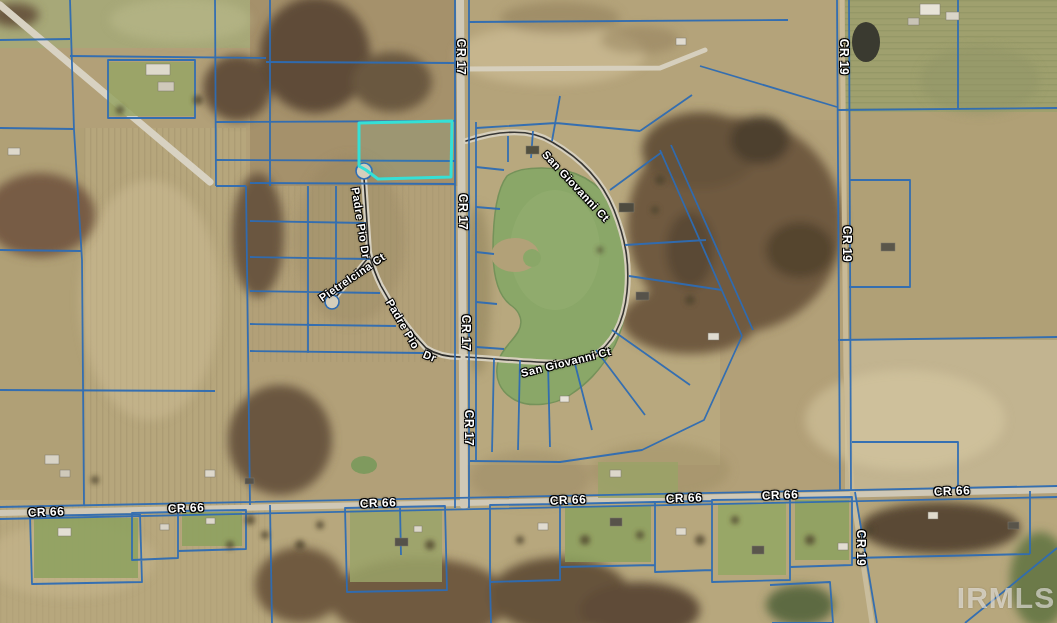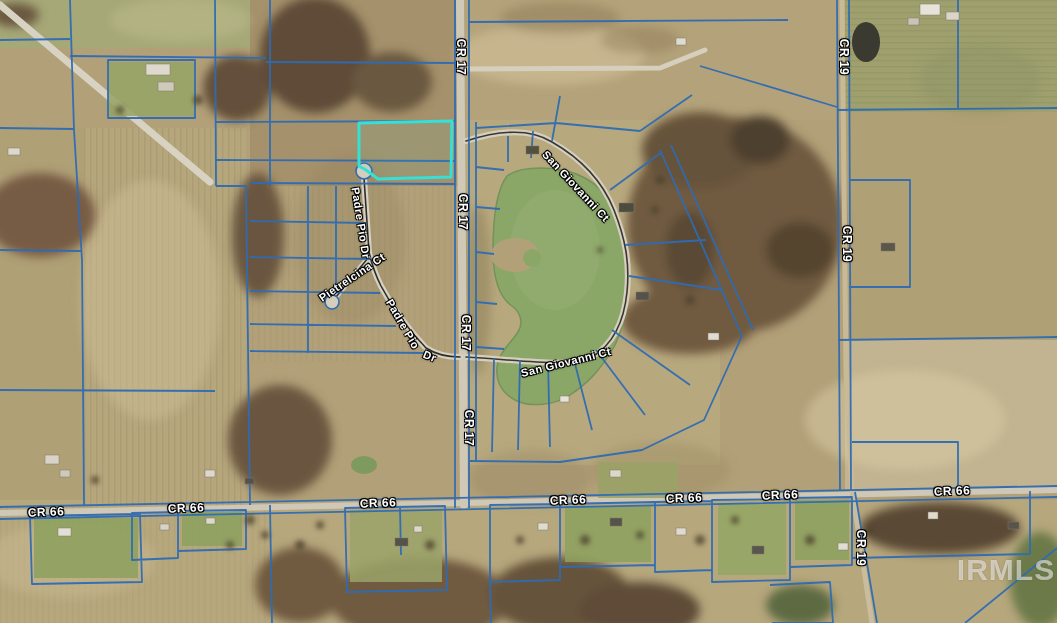--- a/index.html
+++ b/index.html
@@ -245,15 +245,15 @@
 
 <div class="road-label" style="left:361px;top:223px;transform:translate(-50%,-50%) rotate(81deg);">Padre Pio Dr</div>
 <div class="road-label" style="left:403px;top:324px;transform:translate(-50%,-50%) rotate(60deg);">Padre Pio</div>
 <div class="road-label" style="left:430px;top:356px;transform:translate(-50%,-50%) rotate(22deg);">Dr</div>
 
 <div class="road-label" style="left:352px;top:277px;transform:translate(-50%,-50%) rotate(-34deg);">Pietrelcina Ct</div>
 
 <div class="road-label" style="left:576px;top:186px;transform:translate(-50%,-50%) rotate(47deg);">San Giovanni Ct</div>
 <div class="road-label" style="left:566px;top:362px;transform:translate(-50%,-50%) rotate(-14deg);">San Giovanni Ct</div>
 
-<div class="watermark" style="left:1006px;top:570px;transform:translate(-50%,-50%);">IRMLS</div>
+<div class="watermark" style="left:1006px;top:598px;transform:translate(-50%,-50%);">IRMLS</div>
 
 </div>
 
 </body></html>

